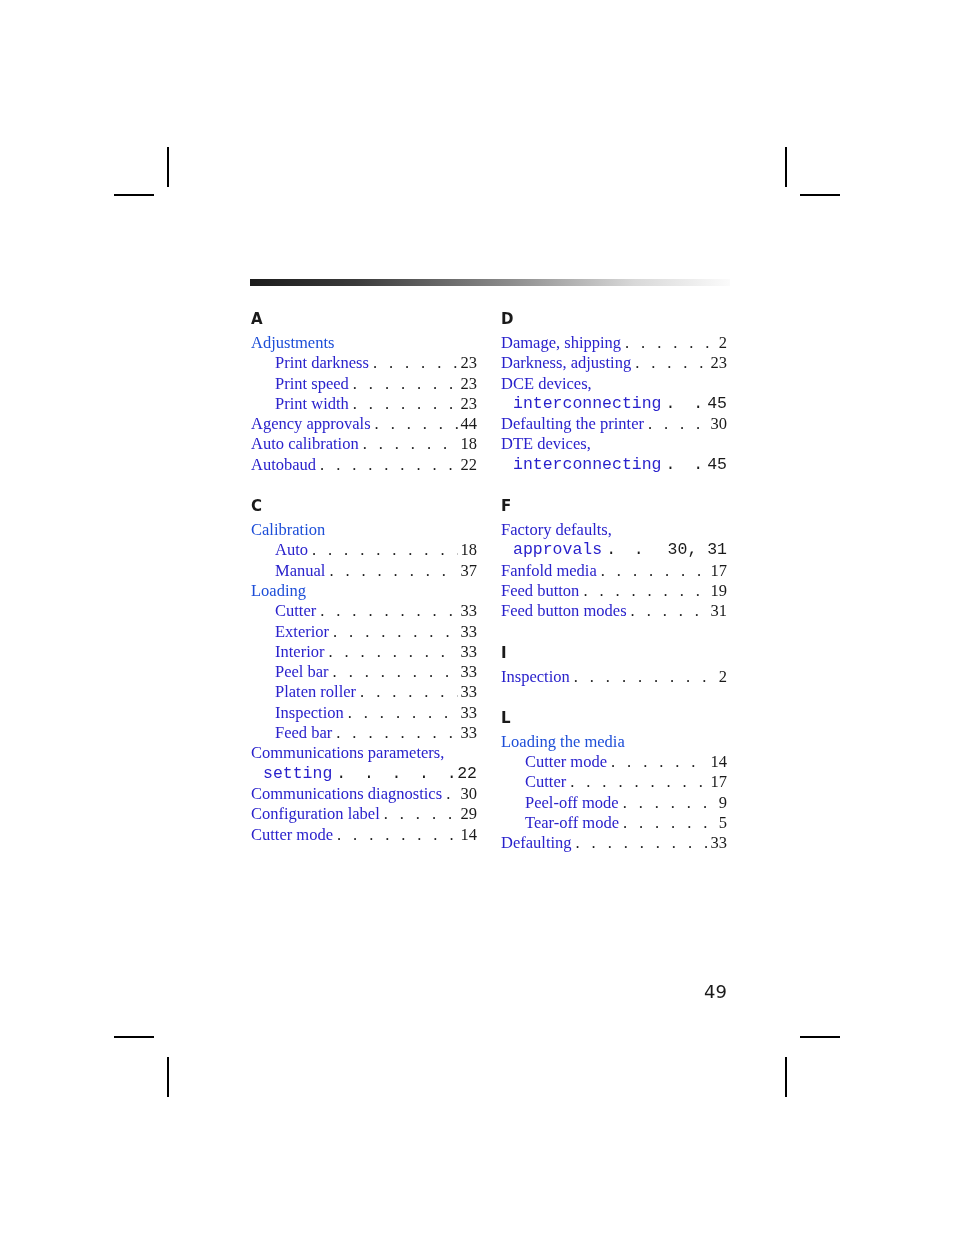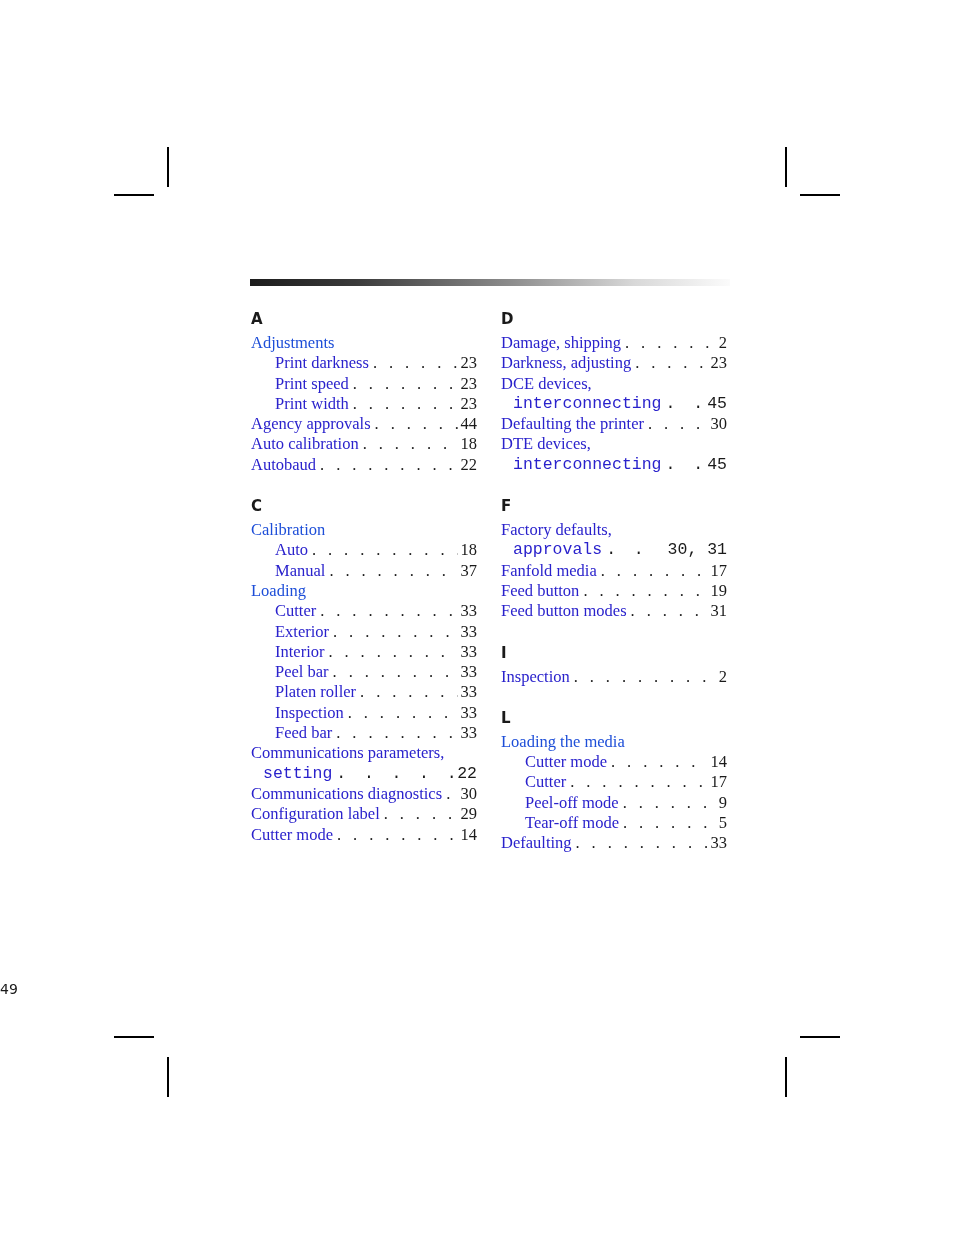--- a/index.html
+++ b/index.html
@@ -119,22 +119,23 @@
     font-size: 16.5px;
     text-align: right;
   }
 
   
   .folio {
     position: absolute;
     left: 0;
     top: 981px;
     width: 727px;
+    text-align: right;
     font-family: "DejaVu Sans", sans-serif;
-    font-size: 14px;
+    font-size: 18px;
     color: #1a1a1a;
   }
 </style>
 </head>
 <body>
 
 <div class="page">
 
   <div class="crop v crop-tl-v"></div>
   <div class="crop h crop-tl-h"></div>

